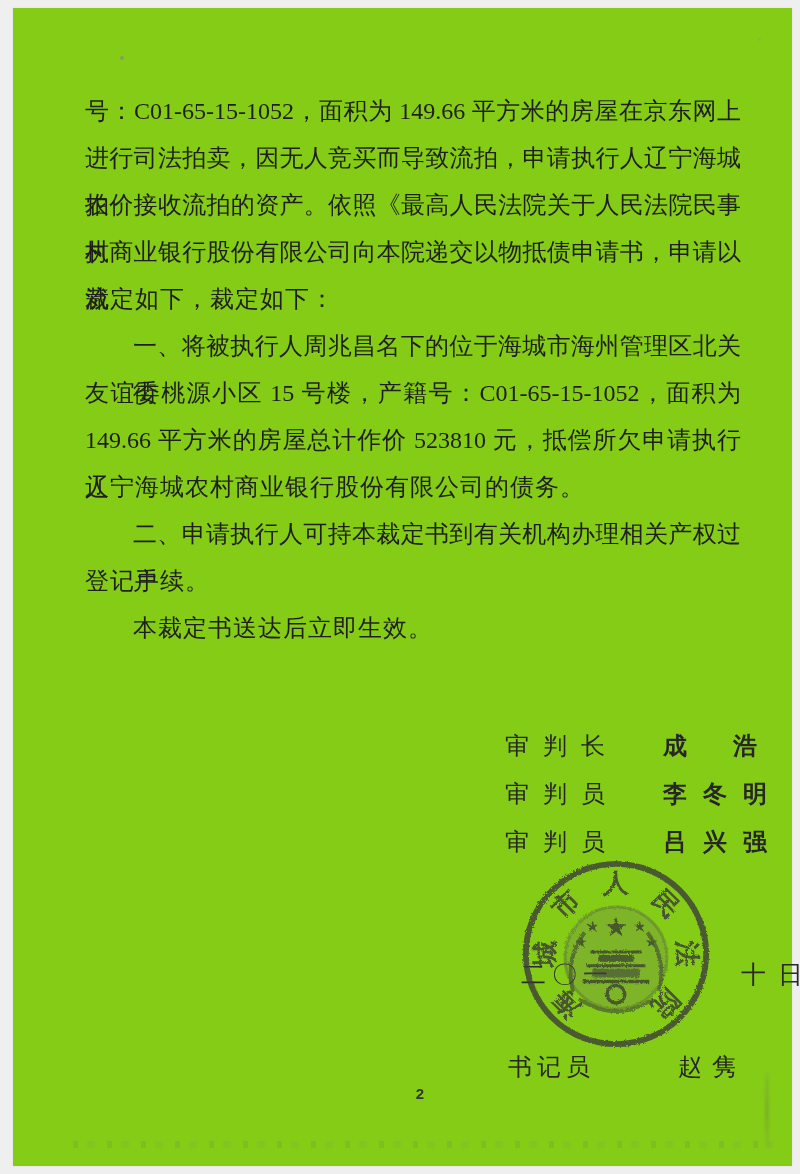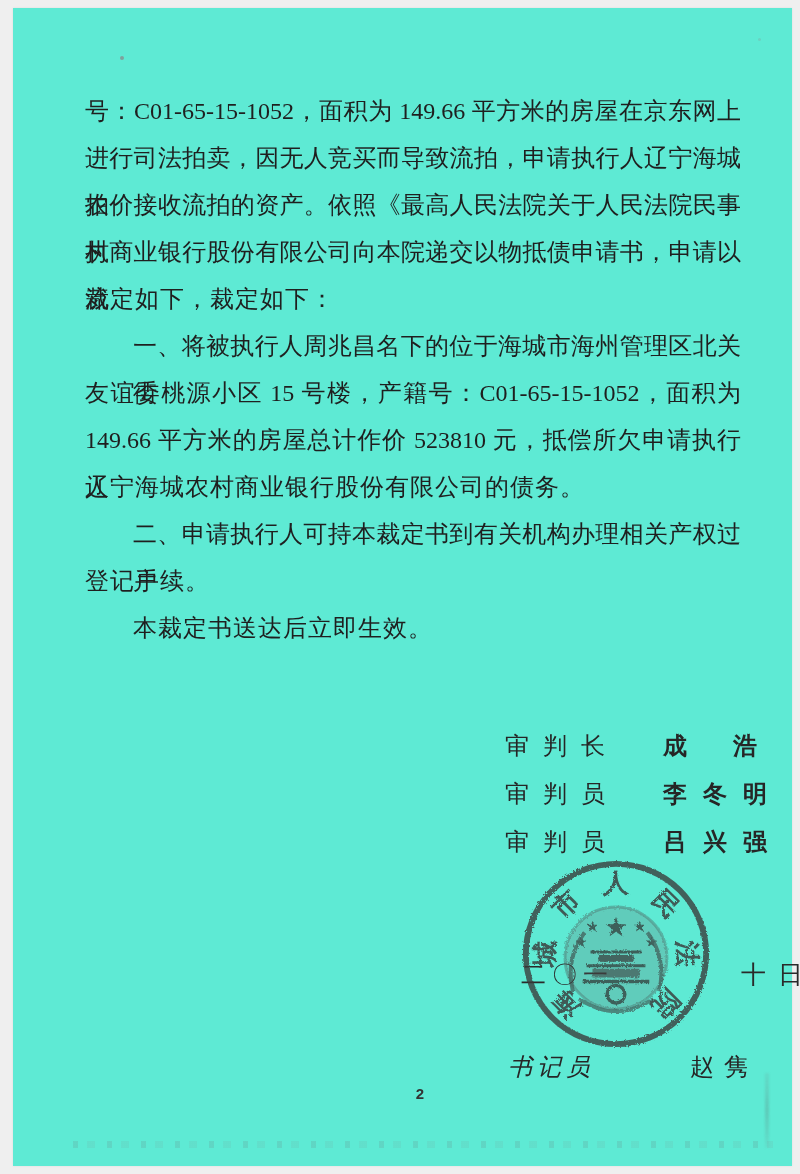--- a/index.html
+++ b/index.html
@@ -6,21 +6,21 @@
   body{
     width:800px;height:1174px;
     background:#efefef;
     font-family:"Liberation Serif","DejaVu Serif",serif;
     position:relative;
     overflow:hidden;
   }
   .page{
     position:absolute;
     left:13px;top:8px;right:8px;bottom:8px;
-    background:#5eead4;
+    background:#84cc16;
     box-shadow:0 0 2px rgba(0,0,0,.08);
   }
   
   .body-text{
     position:absolute;left:72px;top:80px;width:656px;
     color:#1f1f1f;
     font-size:24px;
   }
   .line{
     height:47px;line-height:47px;
@@ -52,22 +52,22 @@
     color:#2a2a2a;font-size:25px;white-space:nowrap;z-index:1;margin-left:40px;
   }
   .date-left{left:468px;letter-spacing:6px;}
   .date-right{left:688px;letter-spacing:12px;}
 
   
   .clerk-row{
     position:absolute;top:1043px;left:495px;width:260px;
     color:#262626;font-size:24px;white-space:nowrap;z-index:3;
   }
-  .clerk-role{letter-spacing:5px;font-style:italic;}
-  .clerk-name{position:absolute;left:182px;top:0;letter-spacing:10px;}
+  .clerk-role{letter-spacing:5px;}
+  .clerk-name{position:absolute;left:170px;top:0;letter-spacing:10px;}
 
   
   .seal{
     position:absolute;left:505px;top:848px;width:196px;height:196px;
     z-index:2;opacity:.92;
   }
 
   
   .page-number{
     position:absolute;left:392px;top:1077px;width:30px;

